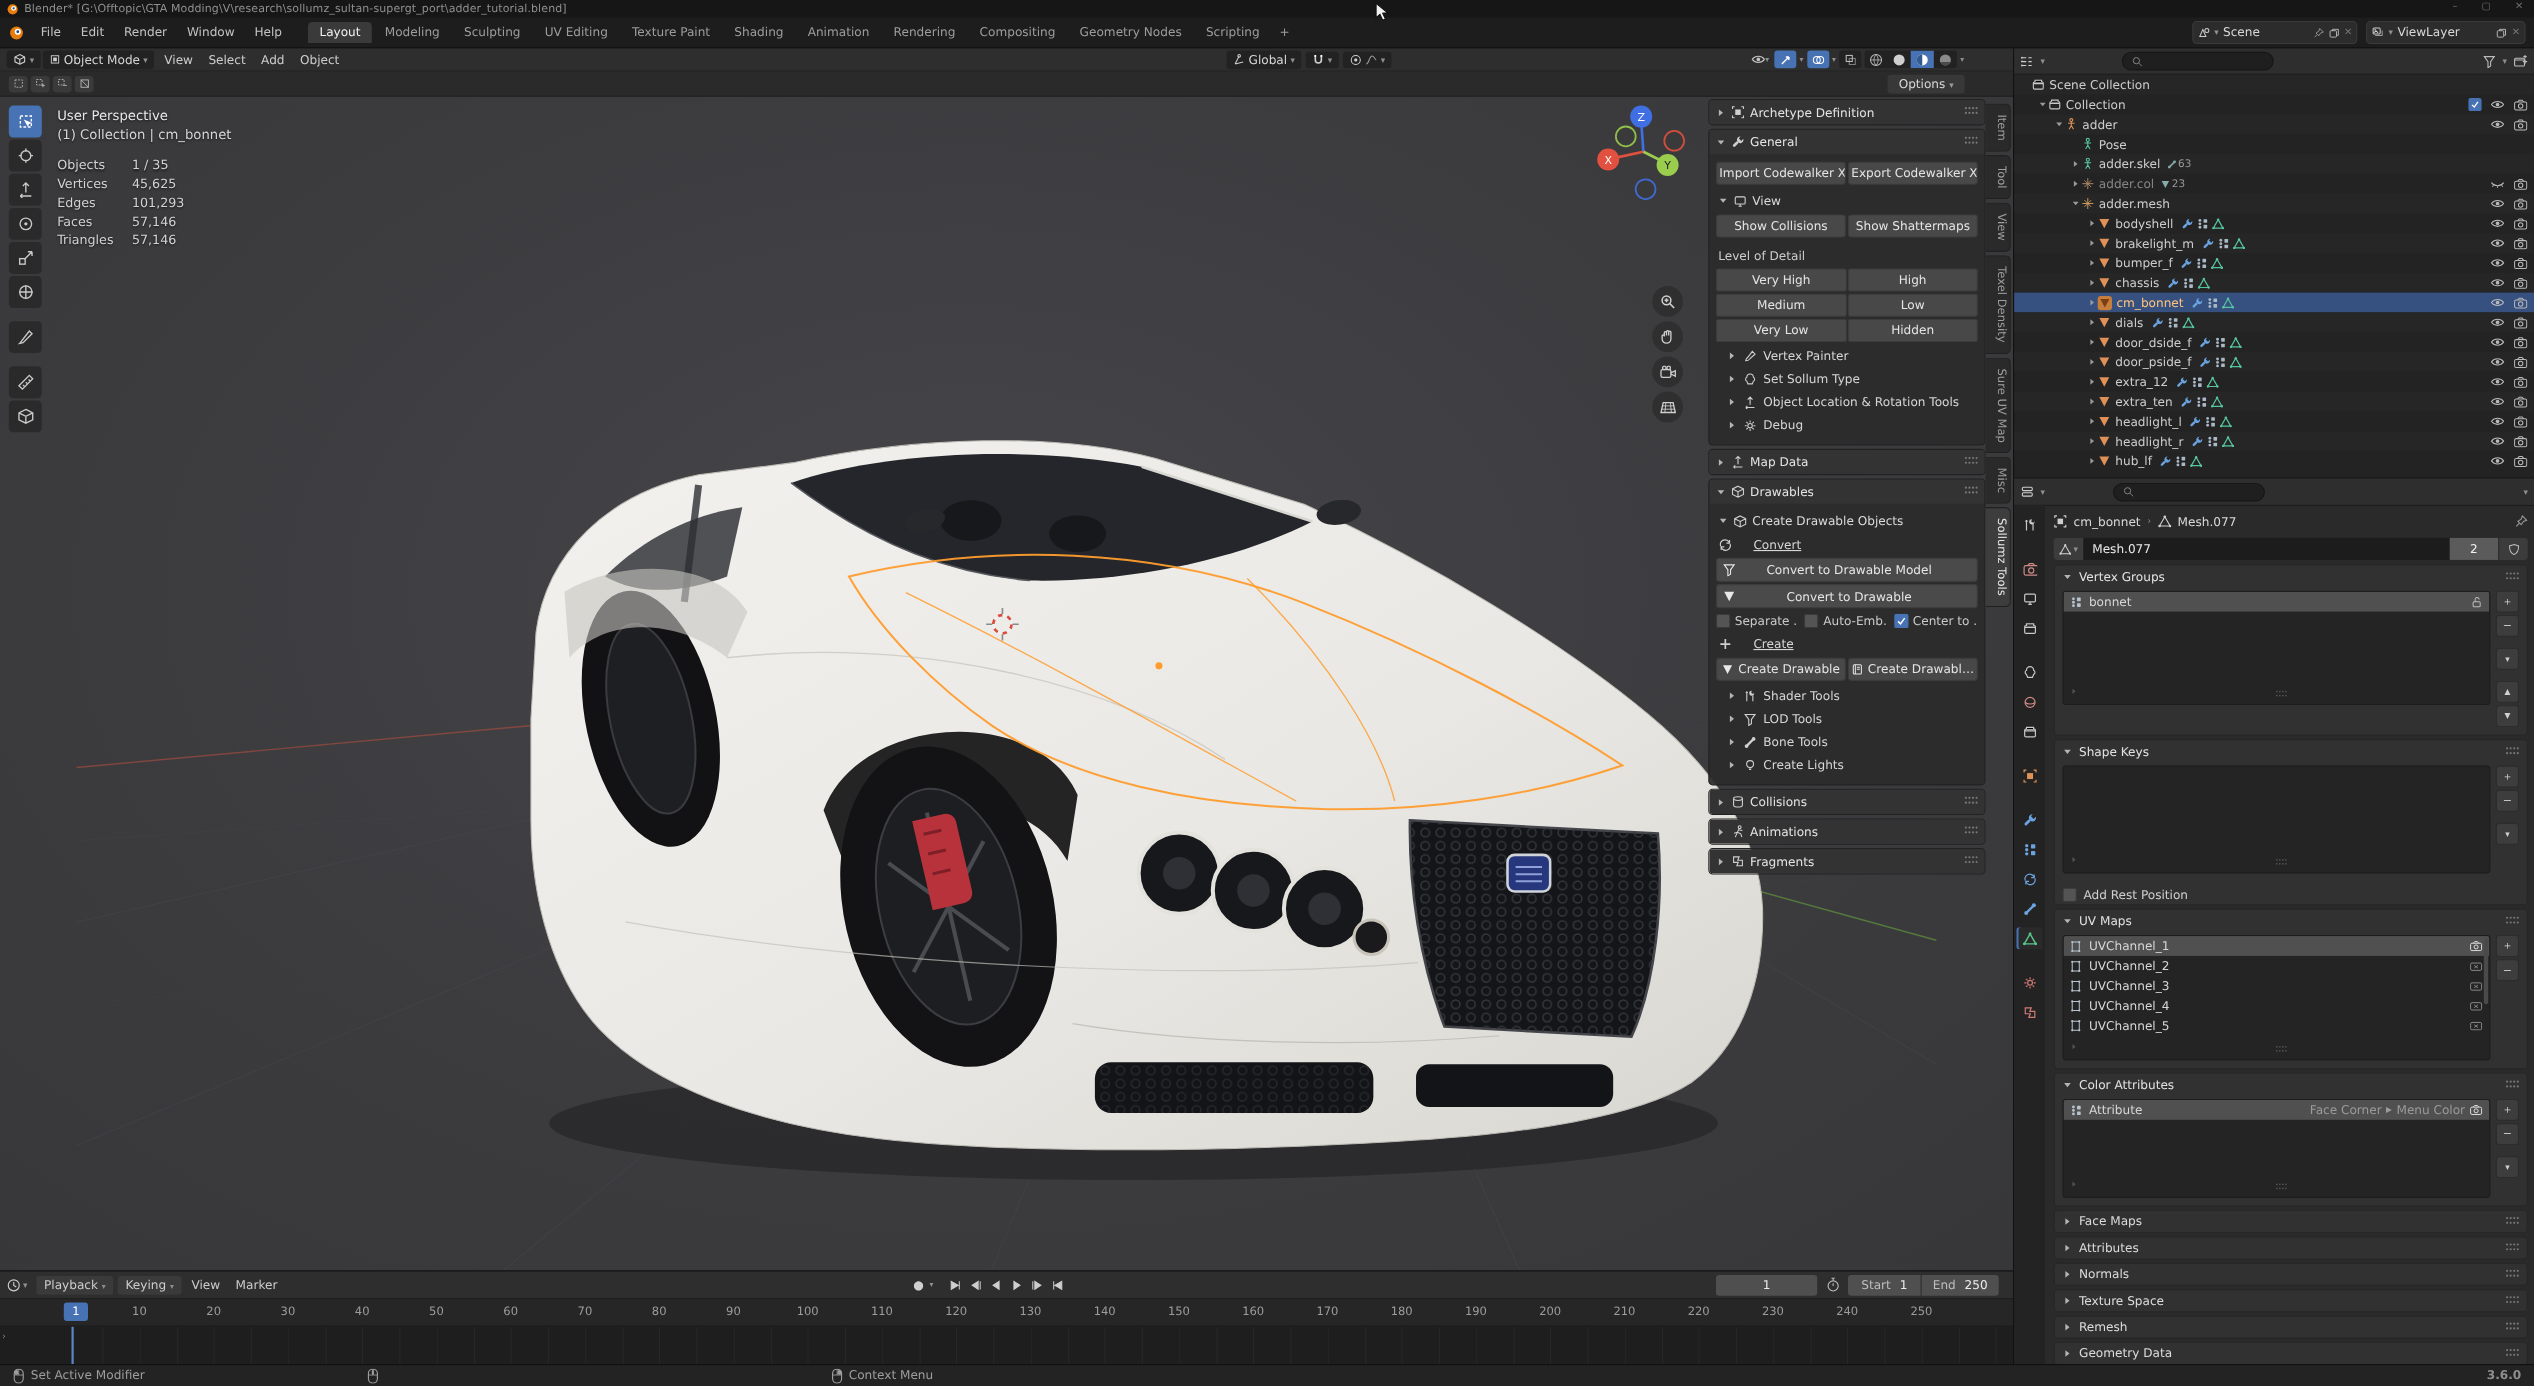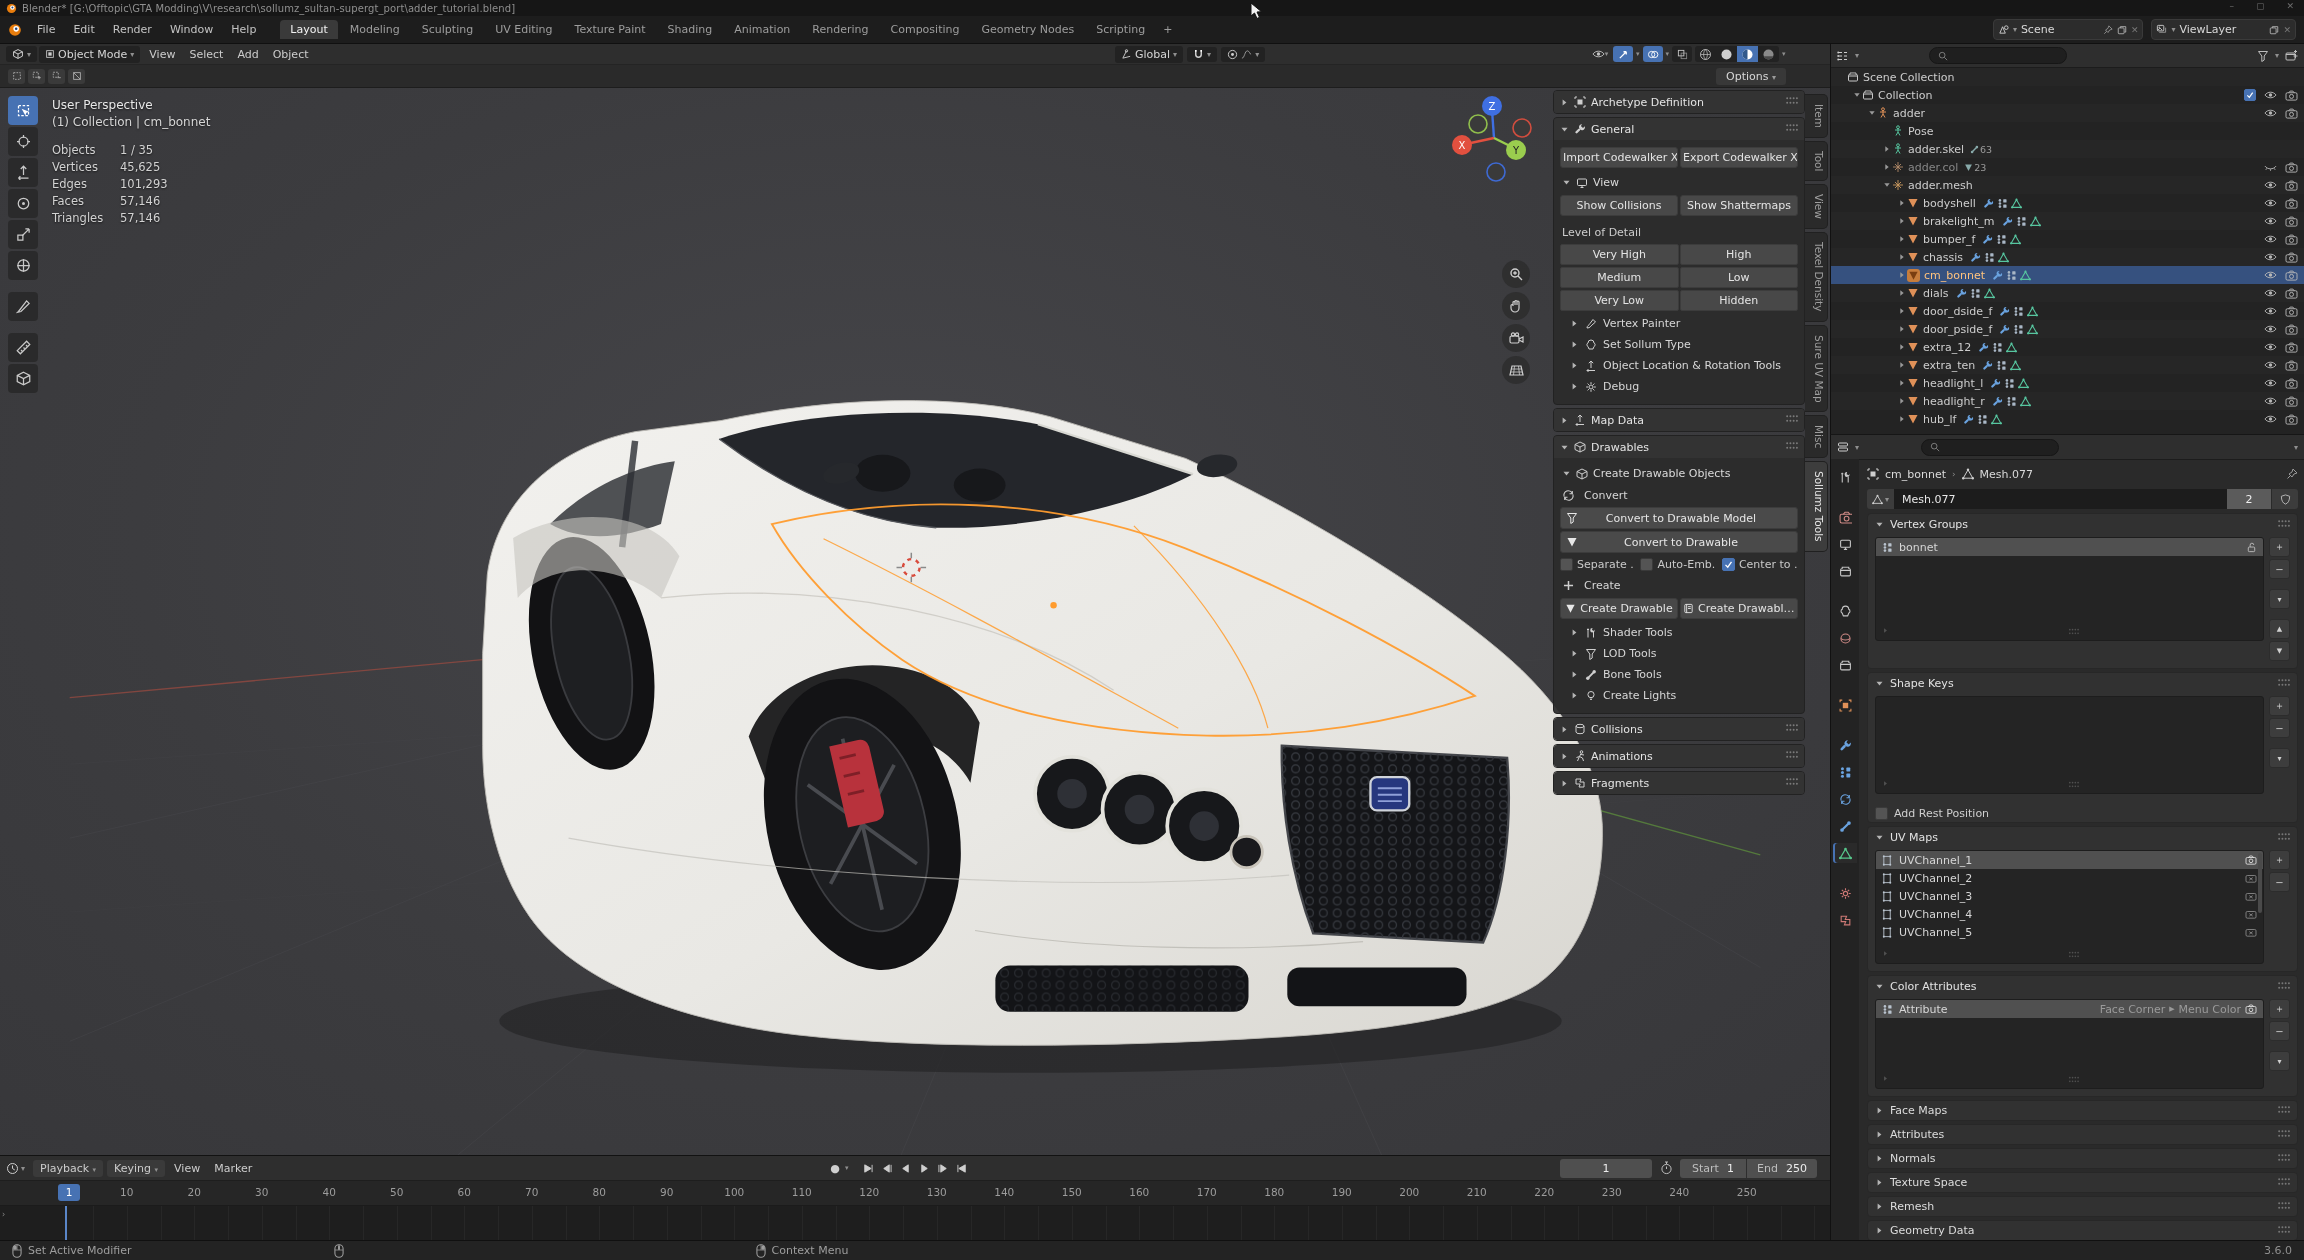--- a/index.html
+++ b/index.html
@@ -51,21 +51,21 @@
   .np-head{height:22px;display:flex;align-items:center;gap:5px;padding:0 6px;background:#333333;color:#e4e4e4;}
   .np-head .grip{margin-left:auto;color:#7a7a7a;}
   .np-body{padding:4px 6px 7px;}
   .np-btnrow{display:flex;gap:2px;margin:3px 0;}
   .np-btn{flex:1;background:#484848;border:1px solid #3c3c3c;border-radius:3px;color:#e4e4e4;text-align:center;padding:3px 2px;white-space:nowrap;overflow:hidden;}
   .np-sub{display:flex;align-items:center;gap:5px;padding:5px 2px 3px;color:#dadada;}
   .np-label{color:#cccccc;padding:7px 2px 3px;}
   .np-grid{display:grid;grid-template-columns:1fr 1fr;gap:1px;margin:2px 0;}
   .np-grid .np-btn{border-radius:2px;}
   .np-collapse{display:flex;align-items:center;gap:6px;padding:4px 2px 4px 10px;color:#d6d6d6;}
-  .np-seclabel{display:flex;gap:9px;padding:6px 2px 3px;color:#d6d6d6;}
+  .np-seclabel{display:flex;gap:19px;padding:6px 2px 3px;color:#d6d6d6;text-decoration:underline;}
   .np-bigbtn{display:flex;align-items:center;background:#4a4a4a;border:1px solid #3c3c3c;border-radius:3px;margin:2px 0;height:20px;color:#e6e6e6;}
   .np-bigbtn .bicon{width:22px;display:flex;justify-content:center;}
   .np-bigbtn .blabel{flex:1;text-align:center;padding-right:18px;}
   .np-checkrow{display:flex;gap:6px;margin:5px 0 2px;align-items:center;color:#c9c9c9;}
   .cb{width:11px;height:11px;border-radius:2px;background:#545454;border:1px solid #3a3a3a;display:inline-flex;align-items:center;justify-content:center;flex:none;}
   .cb.on{background:#4772b3;border-color:#4772b3;color:#fff;font-size:9px;}
   .np-check{display:flex;align-items:center;gap:4px;white-space:nowrap;overflow:hidden;}
   #nptabs{position:absolute;left:1805px;top:6px;width:23px;display:flex;flex-direction:column;gap:3px;}
   .vtab{writing-mode:vertical-rl;background:#2a2a2a;border:1px solid #202020;border-left:none;border-radius:0 5px 5px 0;color:#9f9f9f;padding:9px 2px;font-size:10.5px;text-align:center;}
   .vtab.active{background:#3d3d3d;color:#e8e8e8;}
@@ -121,21 +121,21 @@
   #tl-track{position:relative;height:35px;background:#1e1e1e;overflow:hidden;}
   .tick{position:absolute;top:5px;width:40px;text-align:center;}
   .tline{position:absolute;top:0;bottom:0;width:1px;background:#272727;}
   #playhead-box{position:absolute;left:58px;top:3px;width:22px;height:17px;background:#4772b3;border-radius:3px;color:#fff;text-align:center;line-height:17px;font-size:10.5px;}
   #playhead-line{position:absolute;left:68px;top:0;width:2px;height:35px;background:#5a86c8;}
   .tl-field{display:flex;align-items:center;justify-content:center;background:#4f4f4f;border-radius:3px;height:19px;color:#ececec;}
   .transport{display:flex;gap:2px;margin-left:8px;}
   .tr-btn{width:17px;height:17px;display:flex;align-items:center;justify-content:center;color:#cfcfcf;font-size:7.5px;letter-spacing:-1px;background:transparent;border-radius:2px;}
   
   #statusbar{left:0;top:1240px;width:2304px;height:20px;background:#232323;border-top:1px solid #101010;display:flex;align-items:center;padding:0 12px;box-sizing:border-box;color:#9d9d9d;gap:10px;}
-  #statusbar .ver{margin-left:auto;color:#8f8f8f;}
+  #statusbar .ver{margin-left:auto;color:#8f8f8f;font-weight:bold;}
   .mouse-hint{display:flex;gap:6px;}
   .spacer-xl{width:150px;}
   #cursor{position:absolute;left:1250px;top:2px;z-index:50;}
 </style>
 </head>
 <body>
 
 <div id="app">
 
   <div id="titlebar" class="abs">

